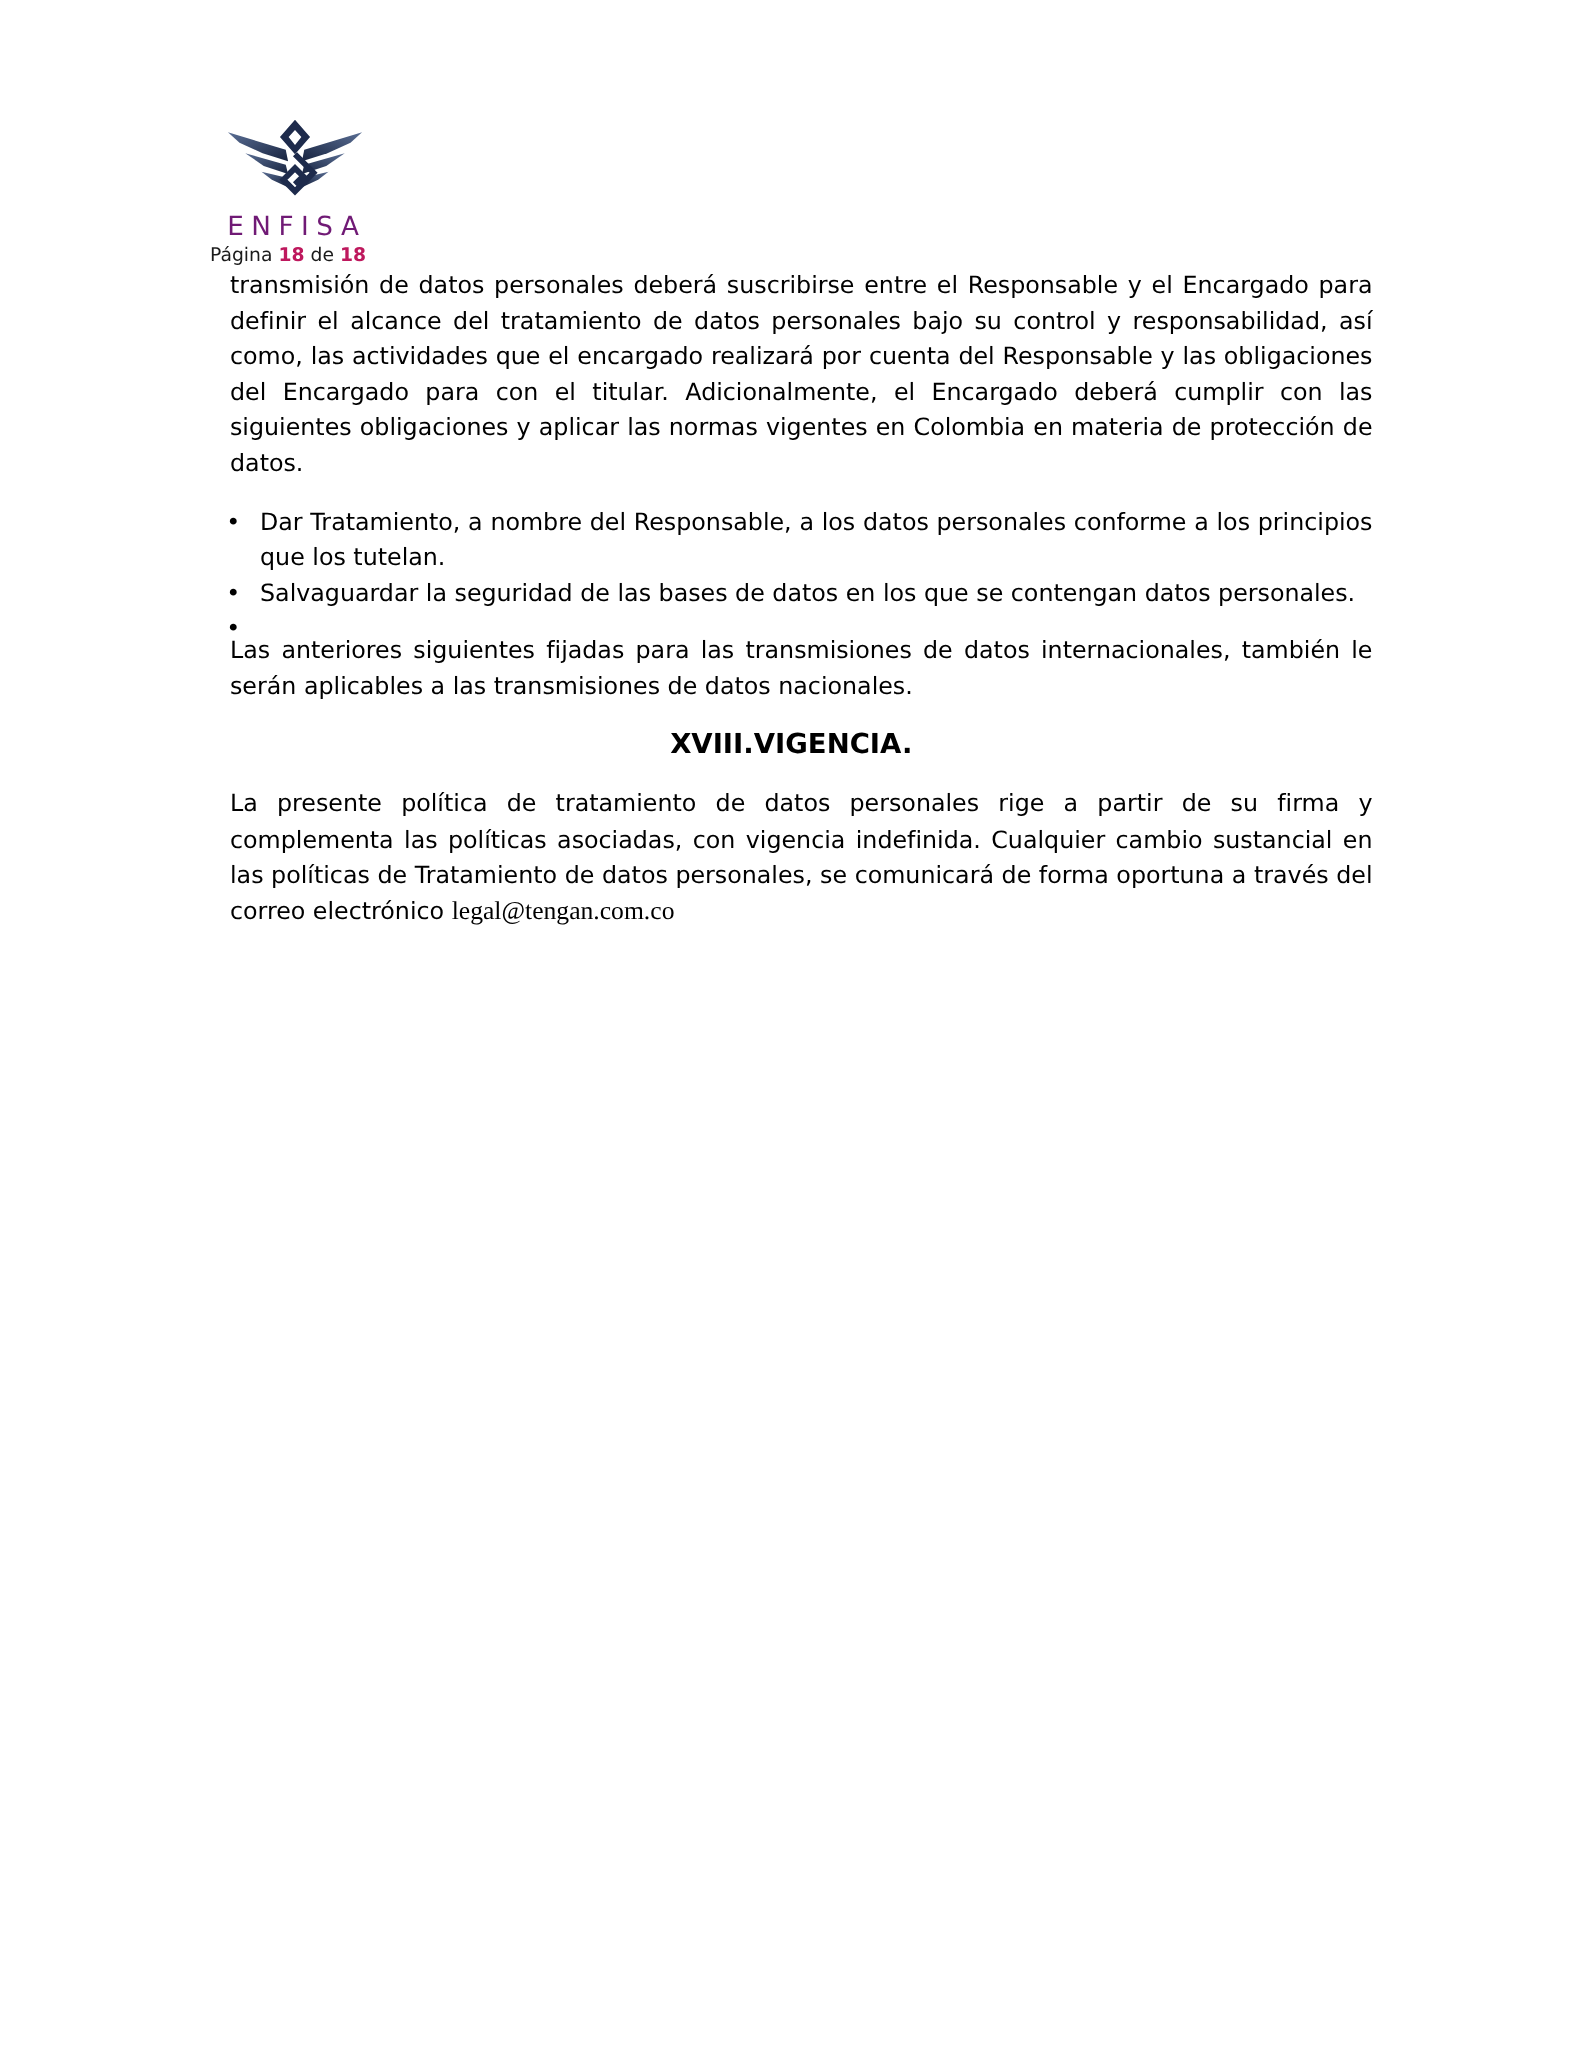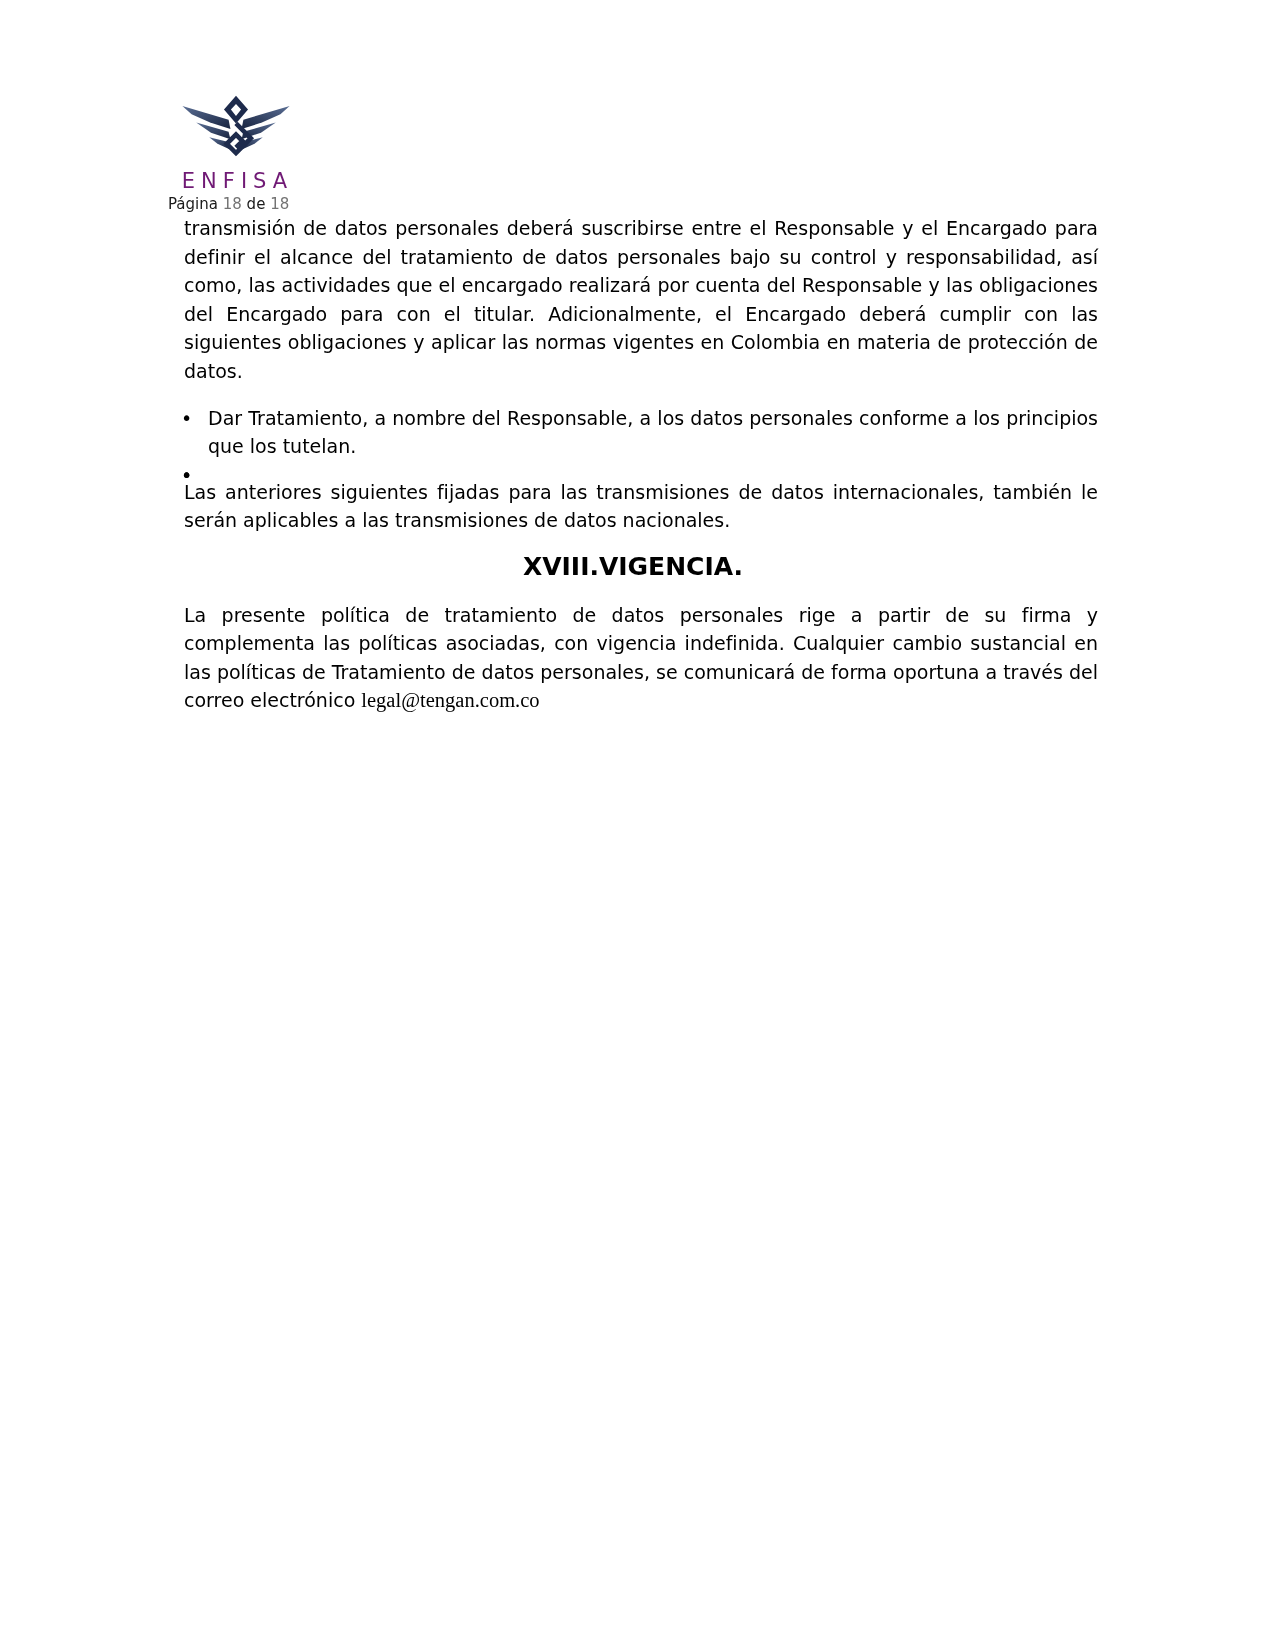--- a/index.html
+++ b/index.html
@@ -39,21 +39,21 @@
 
   
   .page-indicator {
     position: absolute;
     left: 168px;
     top: 195px;
     font-size: 15px;
     color: #1a1a1a;
     white-space: nowrap;
   }
-  .page-indicator b { font-weight: normal; color: #737373; }
+  .page-indicator b { font-weight: bold; color: #be185d; }
 
   
   .content {
     position: absolute;
     left: 168px;
     top: 214px;
     width: 930px;
     font-size: 19px;
     line-height: 28.6px;
     text-align: justify;
@@ -70,21 +70,21 @@
     padding-left: 40px;
     text-align: justify;
   }
   ul.obligations li .bullet-dot {
     position: absolute;
     left: 13px;
     top: 0;
   }
 
   h2.section-heading {
-    font-size: 25px;
+    font-size: 22px;
     line-height: 28.6px;
     font-weight: bold;
     text-align: center;
     margin: 18px 0 19px 0;
   }
 
   .email {
     font-family: "Liberation Serif", "DejaVu Serif", serif;
     font-size: 20.5px;
   }
@@ -137,20 +137,21 @@
 
     <p>transmisión de datos personales deberá suscribirse entre el Responsable y el Encargado para definir el alcance del tratamiento de datos personales bajo su control y responsabilidad, así como, las actividades que el encargado realizará por cuenta del Responsable y las obligaciones del Encargado para con el titular. Adicionalmente, el Encargado deberá cumplir con las siguientes obligaciones y aplicar las normas vigentes en Colombia en materia de protección de datos.</p>
 
     <ul class="obligations">
       <li>
         <span class="bullet-dot">•</span>
         <span>Dar Tratamiento, a nombre del Responsable, a los datos personales conforme a los principios que los tutelan.</span>
       </li>
       <li>
         <span class="bullet-dot">•</span>
+        <span>Salvaguardar la seguridad de las bases de datos en los que se contengan datos personales.</span>
       </li>
       <li>
         <span class="bullet-dot">•</span>
       </li>
     </ul>
 
     <p>Las anteriores siguientes fijadas para las transmisiones de datos internacionales, también le serán aplicables a las transmisiones de datos nacionales.</p>
 
     <h2 class="section-heading">XVIII.VIGENCIA.</h2>
 

